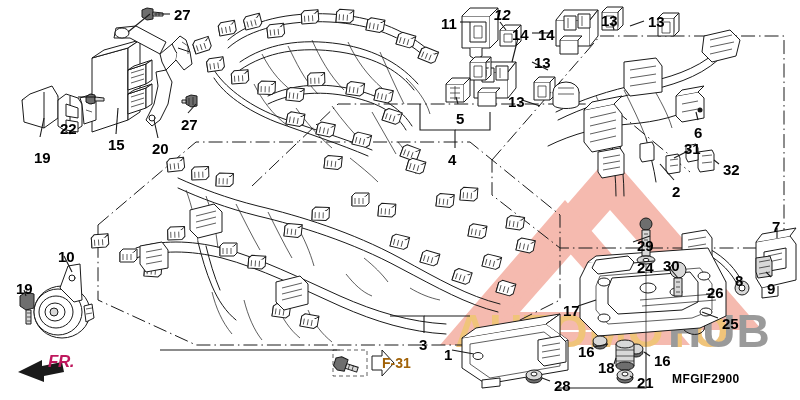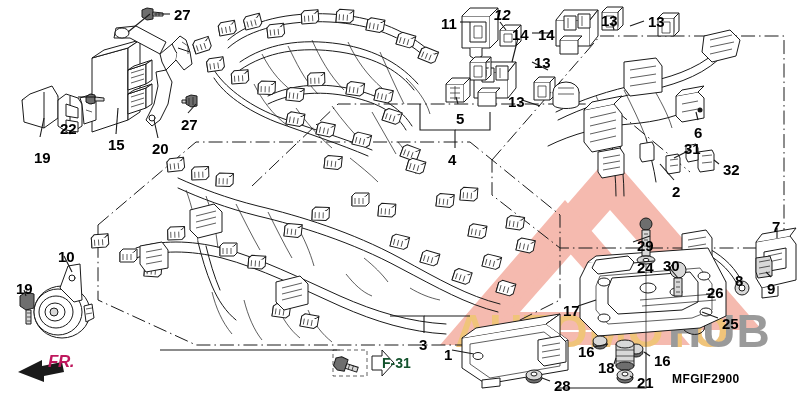--- a/index.html
+++ b/index.html
@@ -7,21 +7,21 @@
   body{width:800px;height:400px;overflow:hidden;
        font-family:"Liberation Sans","DejaVu Sans",sans-serif;}
   #stage{position:relative;width:800px;height:400px;background:#fff;}
   #stage svg.layer{position:absolute;left:0;top:0;width:800px;height:400px;}
   .callout{position:absolute;font-weight:bold;color:#000;
            font-family:"Liberation Sans","DejaVu Sans",sans-serif;
            white-space:nowrap;line-height:1;}
   .cn{font-size:15px;}
   .fr-label{position:absolute;font-size:17px;font-weight:bold;font-style:italic;
             color:#be185d;letter-spacing:-0.5px;}
-  .f31{position:absolute;font-size:14px;font-weight:bold;color:#14532d;}
+  .f31{position:absolute;font-size:14px;font-weight:bold;color:#a16207;}
   .diagcode{position:absolute;font-size:12px;font-weight:bold;color:#000;
             letter-spacing:0.4px;}
   .wm-text{position:absolute;font-size:46px;font-weight:bold;letter-spacing:1px;
            line-height:1;pointer-events:none;}
   .wm-a{color:#f0c47a;}
   .wm-b{color:#9a9a9a;}
 </style>
 </head>
 <body>
 

